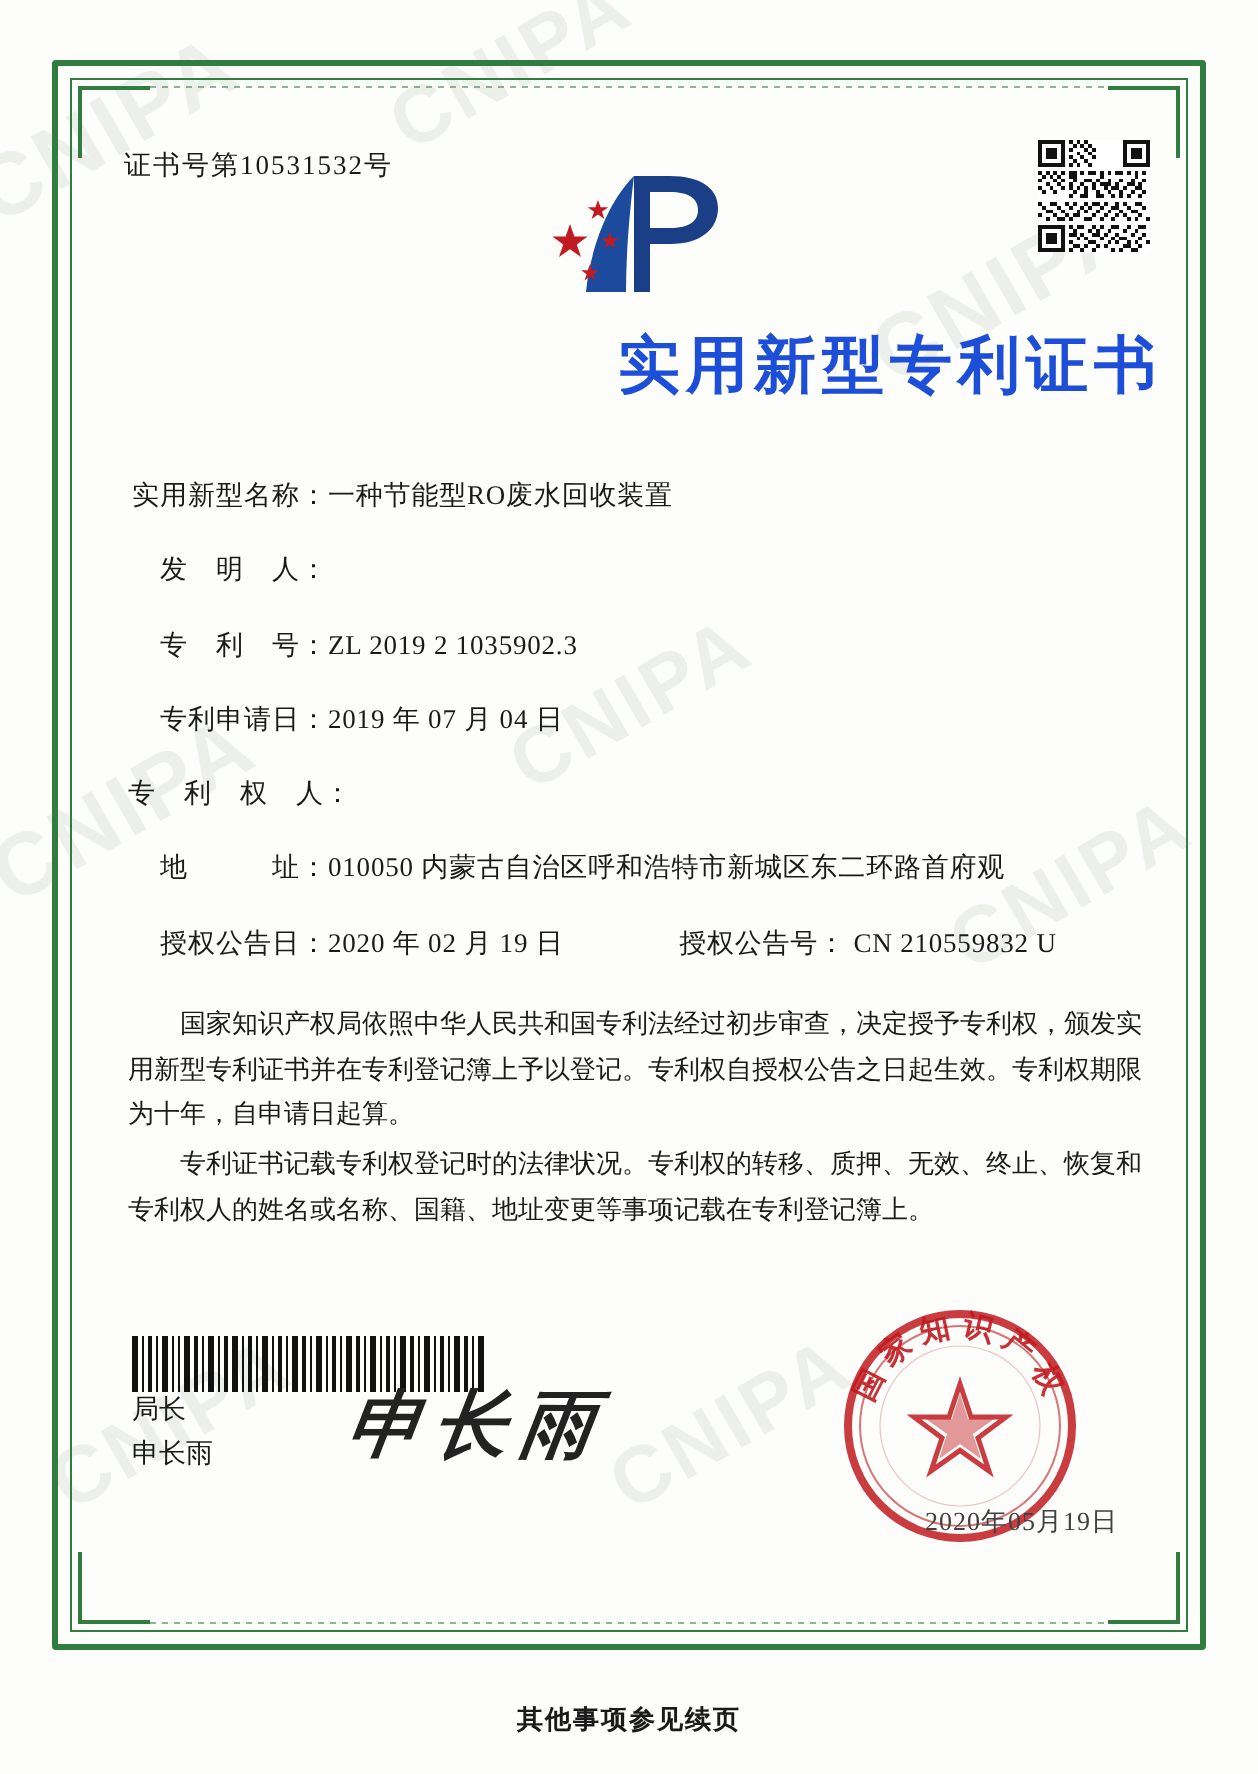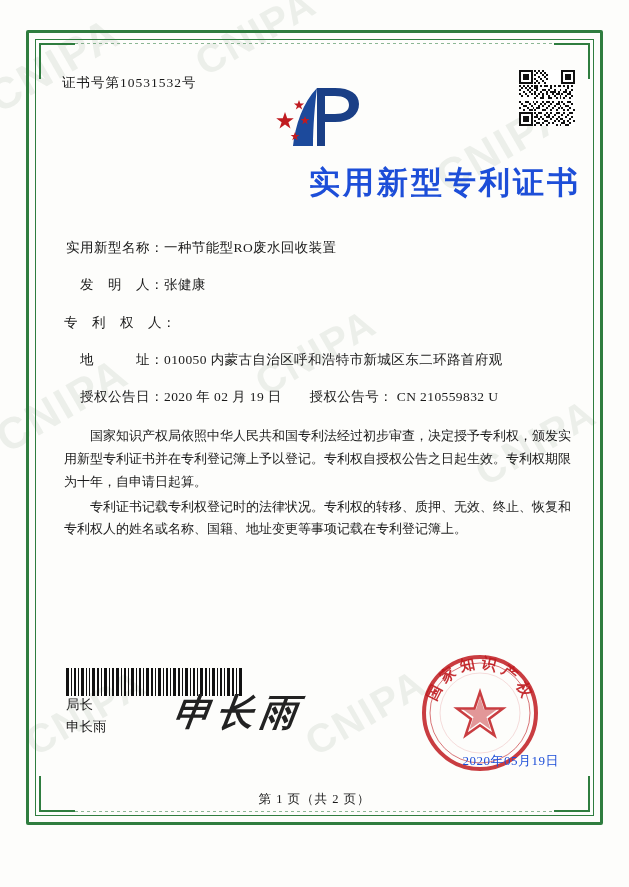--- a/index.html
+++ b/index.html
@@ -153,21 +153,21 @@
   .field-value {
     flex: 1;
     letter-spacing: 0.4px;
   }
   .field-value .sub-line {
     display: block;
     margin-top: 5px;
     margin-left: 28px;
   }
   .inline-extra {
-    margin-left: 24px;
+    margin-left: 54px;
     font-family: Liberation Mono, monospace;
   }
 
   .paragraphs {
     margin-top: 10px;
     padding-left: 16px;
     padding-right: 10px;
     font-size: 13px;
     line-height: 1.75;
     text-align: justify;
@@ -220,21 +220,21 @@
     right: 30px;
     bottom: 8px;
     width: 142px;
     height: 142px;
   }
   .seal-date {
     position: absolute;
     right: 22px;
     bottom: 22px;
     font-size: 13px;
-    color: #1d4ed8;
+    color: #404040;
     letter-spacing: 0.5px;
   }
 
   .page-num {
     position: absolute;
     left: 0;
     right: 0;
     bottom: -16px;
     text-align: center;
     font-size: 12.5px;
@@ -490,24 +490,31 @@
 
     <div class="fields">
 
       <div class="field-row">
         <div class="field-label">实用新型名称：</div>
         <div class="field-value">一种节能型RO废水回收装置</div>
       </div>
 
       <div class="field-row">
         <div class="field-label">发　明　人：</div>
-        <div class="field-value">张健康</div>
-      </div>
-
-
+      </div>
+
+      <div class="field-row">
+        <div class="field-label">专　利　号：</div>
+        <div class="field-value">ZL 2019 2 1035902.3</div>
+      </div>
+
+      <div class="field-row">
+        <div class="field-label">专利申请日：</div>
+        <div class="field-value">2019 年 07 月 04 日</div>
+      </div>
 
       <div class="field-row">
         <div class="field-label">专　利　权　人：</div>
       </div>
 
       <div class="field-row">
         <div class="field-label">地　　　址：</div>
         <div class="field-value">
           <span>010050  内蒙古自治区呼和浩特市新城区东二环路首府观</span>
         </div>
@@ -603,16 +610,16 @@
         <polygon points="71,55 75,67.5 88,67.5 77.5,75 81.5,87.5 71,80 60.5,87.5 64.5,75 54,67.5 67,67.5" fill="#c01b20" opacity="0.45"></polygon>
         <text font-family="'DejaVu Serif', serif" font-size="15" font-weight="bold" fill="#c01b20" opacity="0.9" letter-spacing="5">
           <textPath href="#sealTextPath" startOffset="8%">国家知识产权局</textPath>
         </text>
 
         <circle cx="71" cy="71" r="40" fill="none" stroke="#c01b20" stroke-width="0.6" opacity="0.25"></circle>
       </svg>
     </div>
     <div class="seal-date">2020年05月19日</div>
 
-    <div class="page-num">第 1 页（共 2 页）</div>
   </div>
 
+  <div class="footer-note">其他事项参见续页</div>
 </div>
 
 </body></html>

